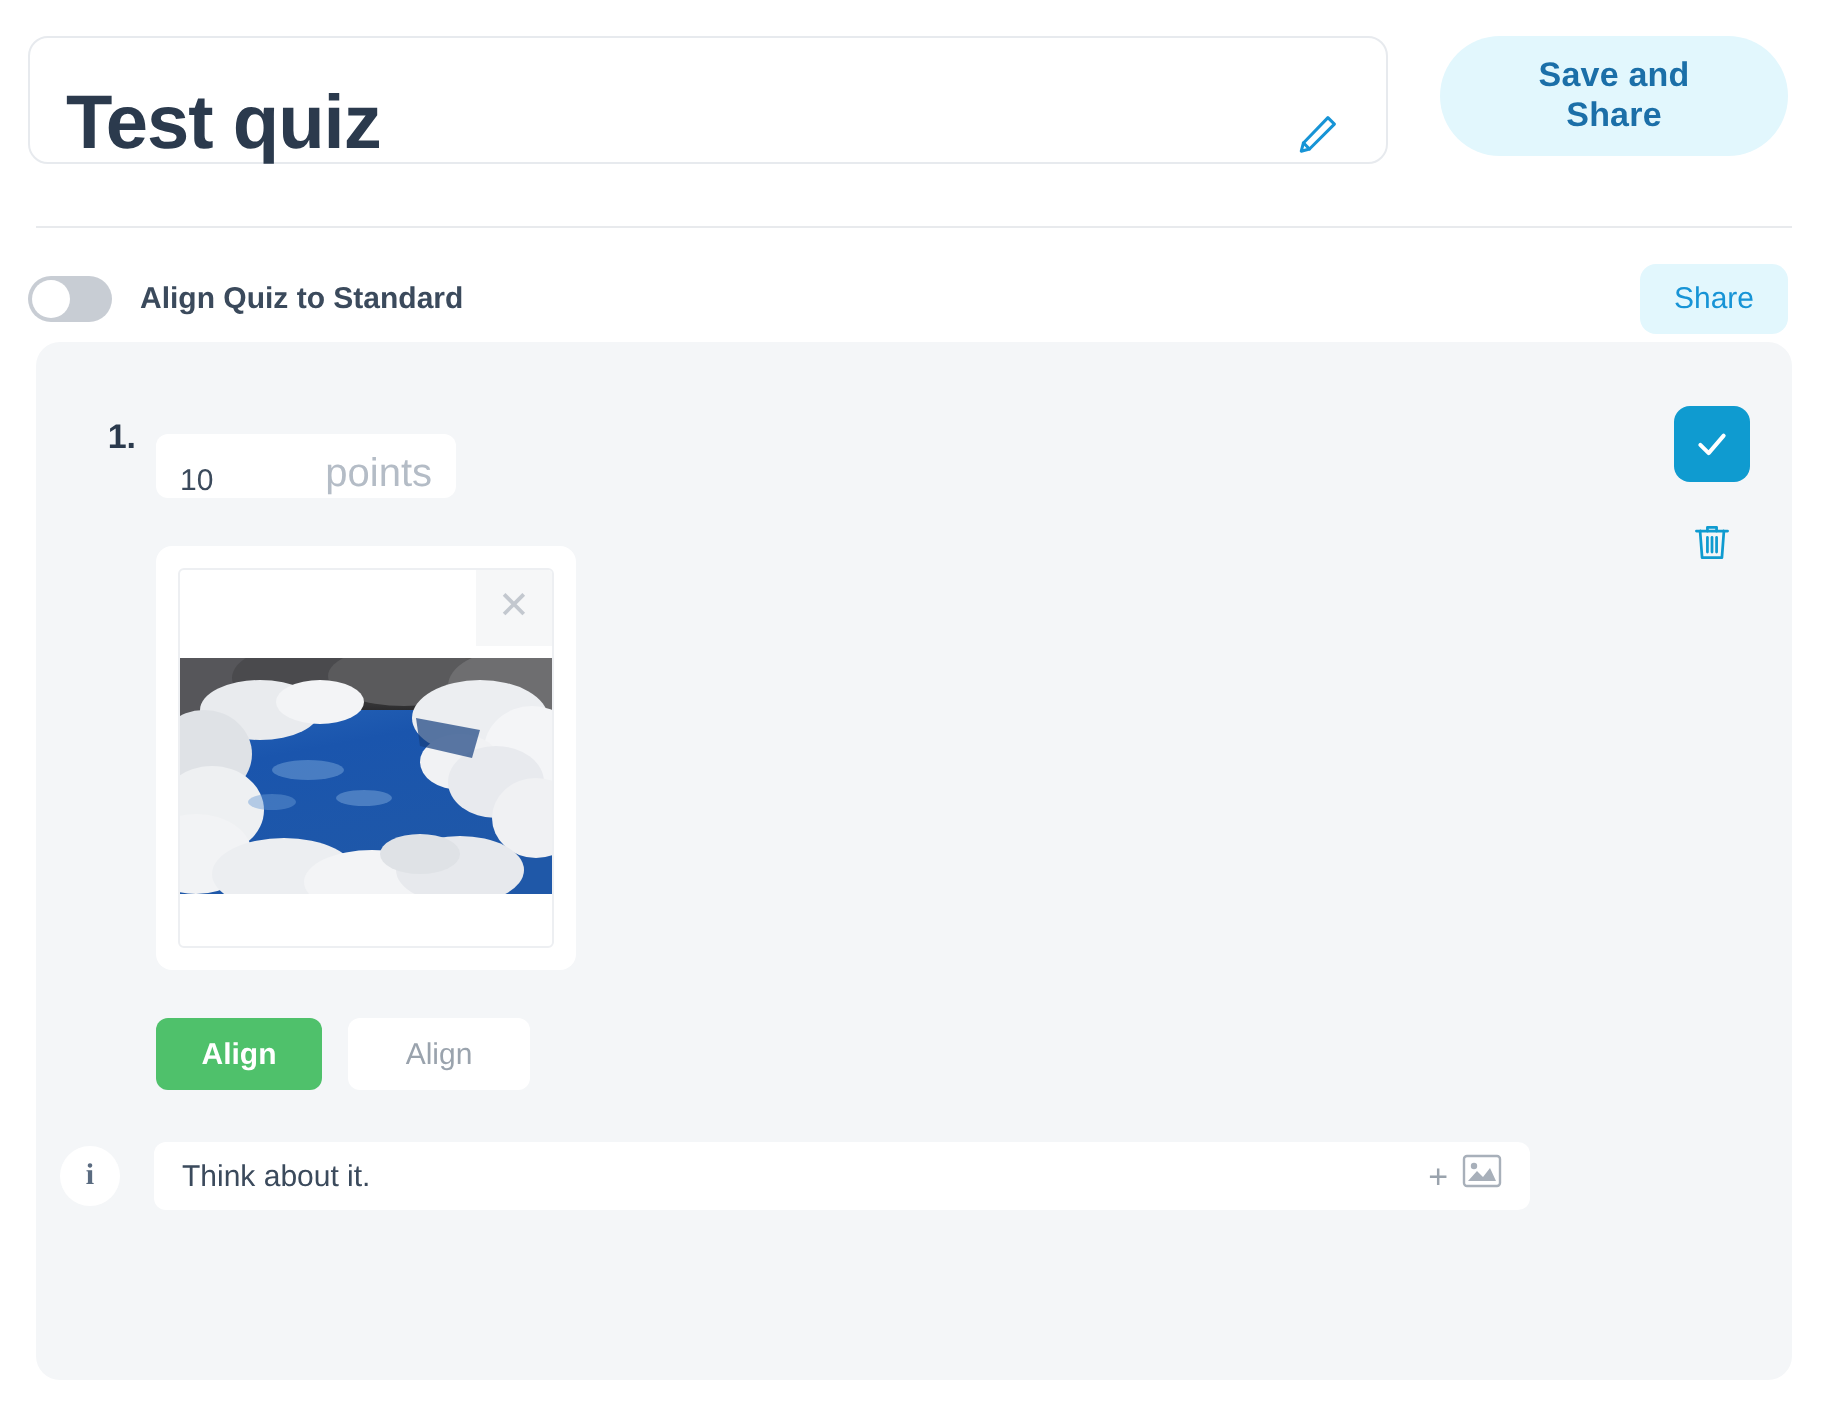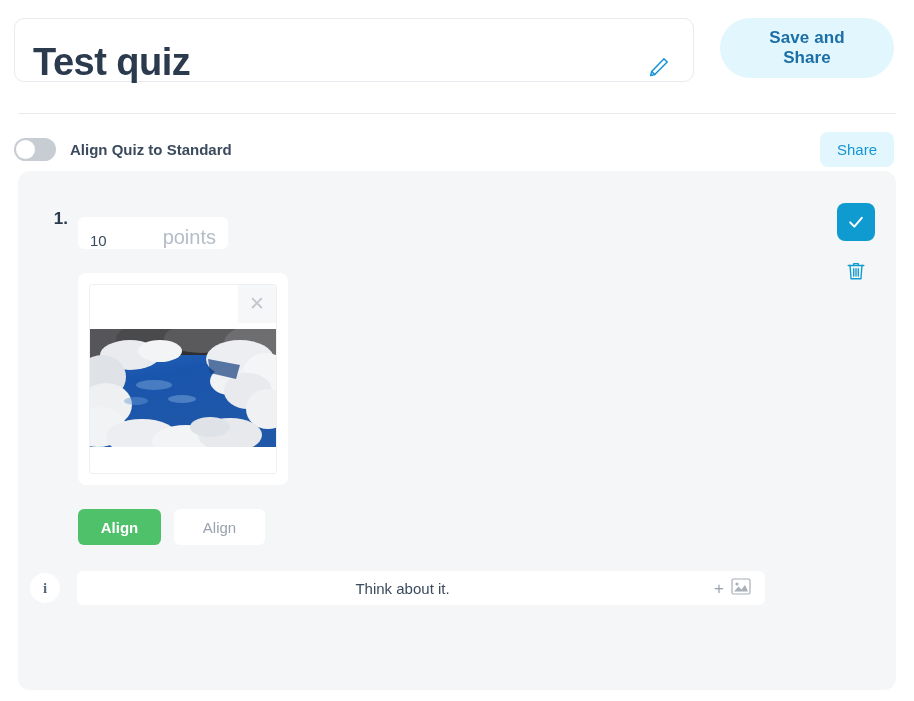--- a/index.html
+++ b/index.html
@@ -331,21 +331,20 @@
   }
   .hint-input {
     border: none;
     outline: none;
     flex: 1 1 auto;
     font-size: 15px;
     color: #3b4a5c;
     font-family: "Liberation Sans", sans-serif;
     background: transparent;
     padding: 0;
-    text-align: center;
   }
   .hint-tools {
     display: flex;
     align-items: center;
     gap: 7px;
     flex: 0 0 auto;
   }
   .plus-icon {
     color: #9aa3ad;
     font-size: 17px;

